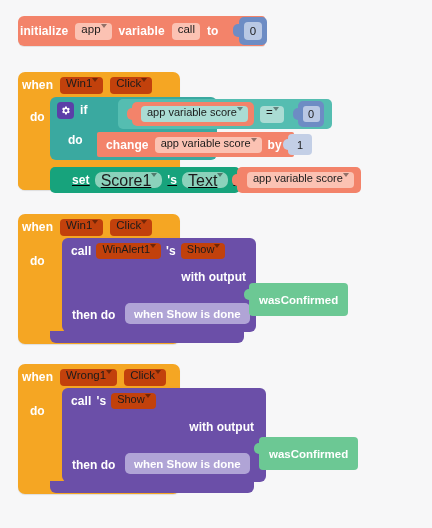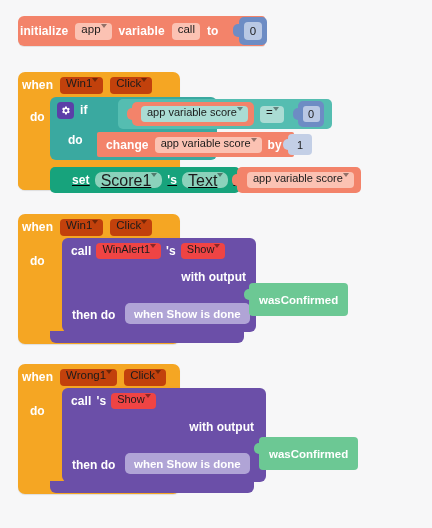--- a/index.html
+++ b/index.html
@@ -253,21 +253,21 @@
   #ev-win .do-lbl { left: 12px; top: 40px; }
   #ev-wrong{ left: 18px; top: 364px; height: 130px; }
   #ev-wrong .do-lbl { left: 12px; top: 40px; }
 
   .callblk {
     position: absolute;
     background: #6b4fa8;
     border-radius: 6px;
     margin-left: 12px;
   }
-  .callblk .field { background: #ef4444; height: 16px; font-size: 11px; }
+  .callblk .field { background: #c2410c; height: 16px; font-size: 11px; }
   .call-head {
     position: absolute; left: 0; top: 0;
     height: 26px;
     display: flex; align-items: center; gap: 5px;
     padding-left: 9px;
   }
   .with-output {
     position: absolute;
     font-size: 12px; font-weight: bold; color: #fff;
   }

